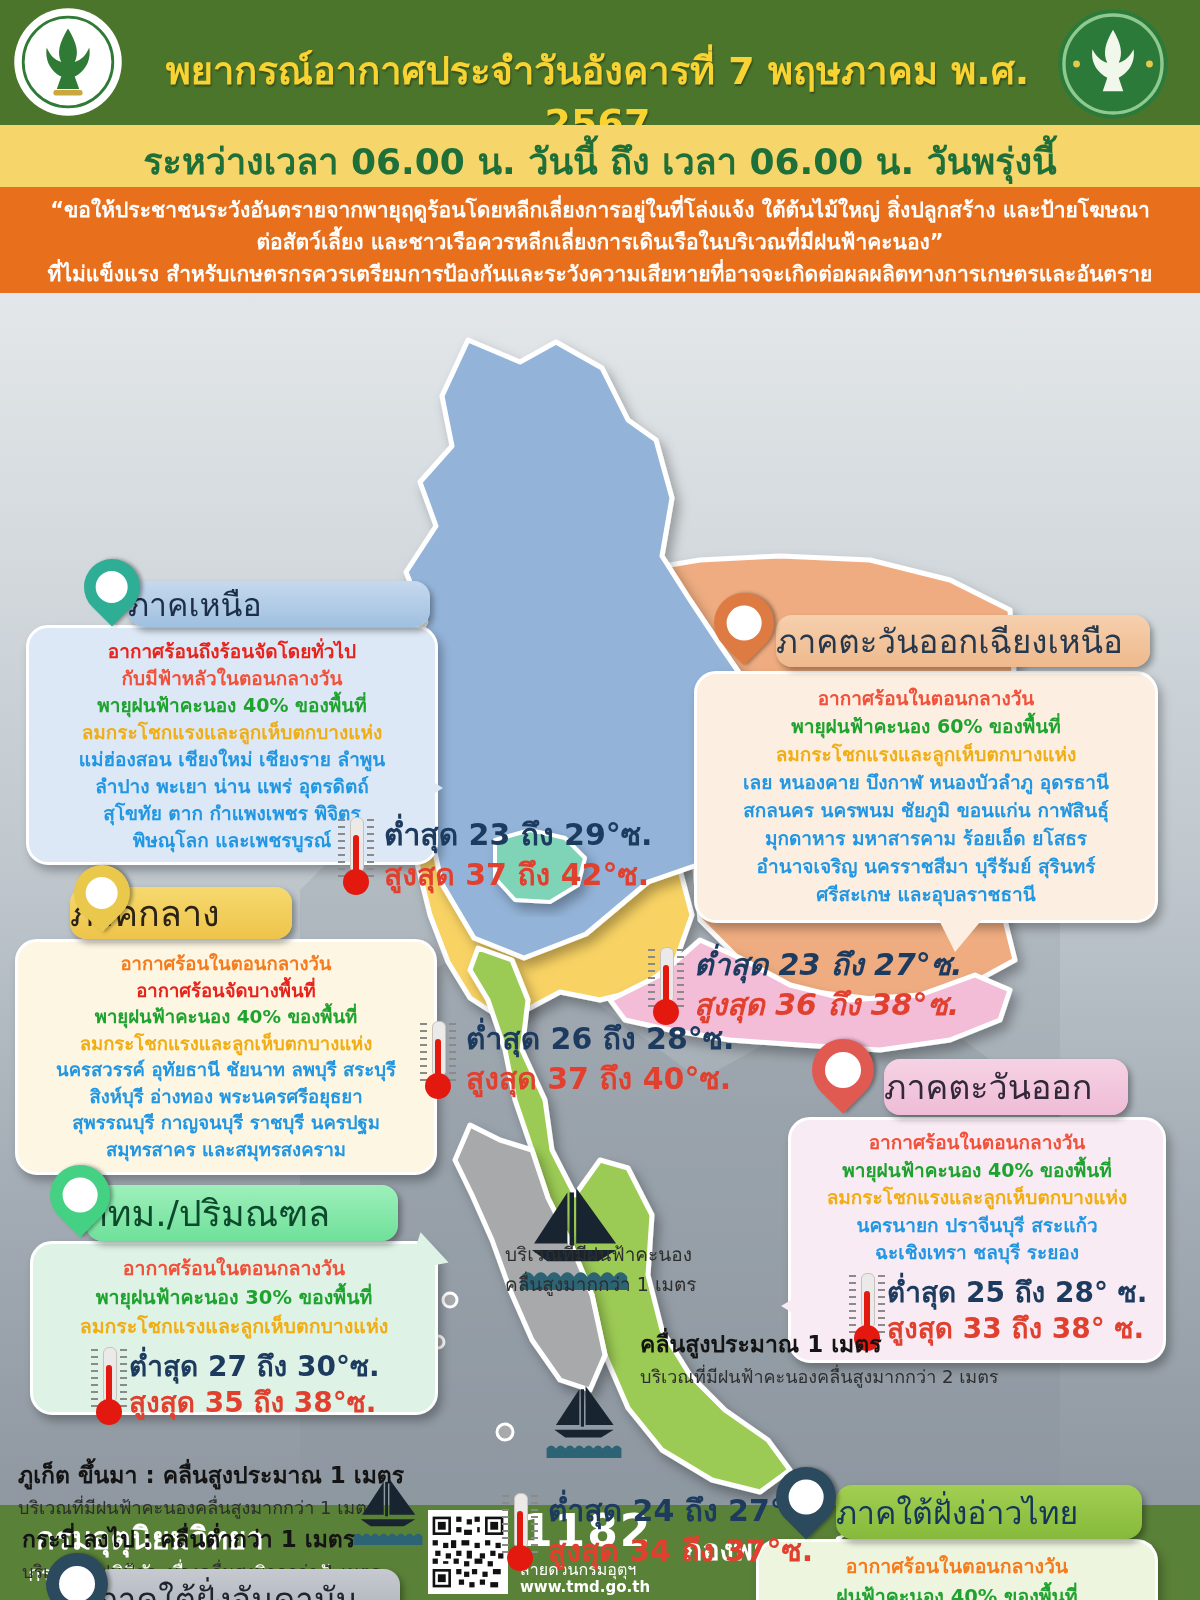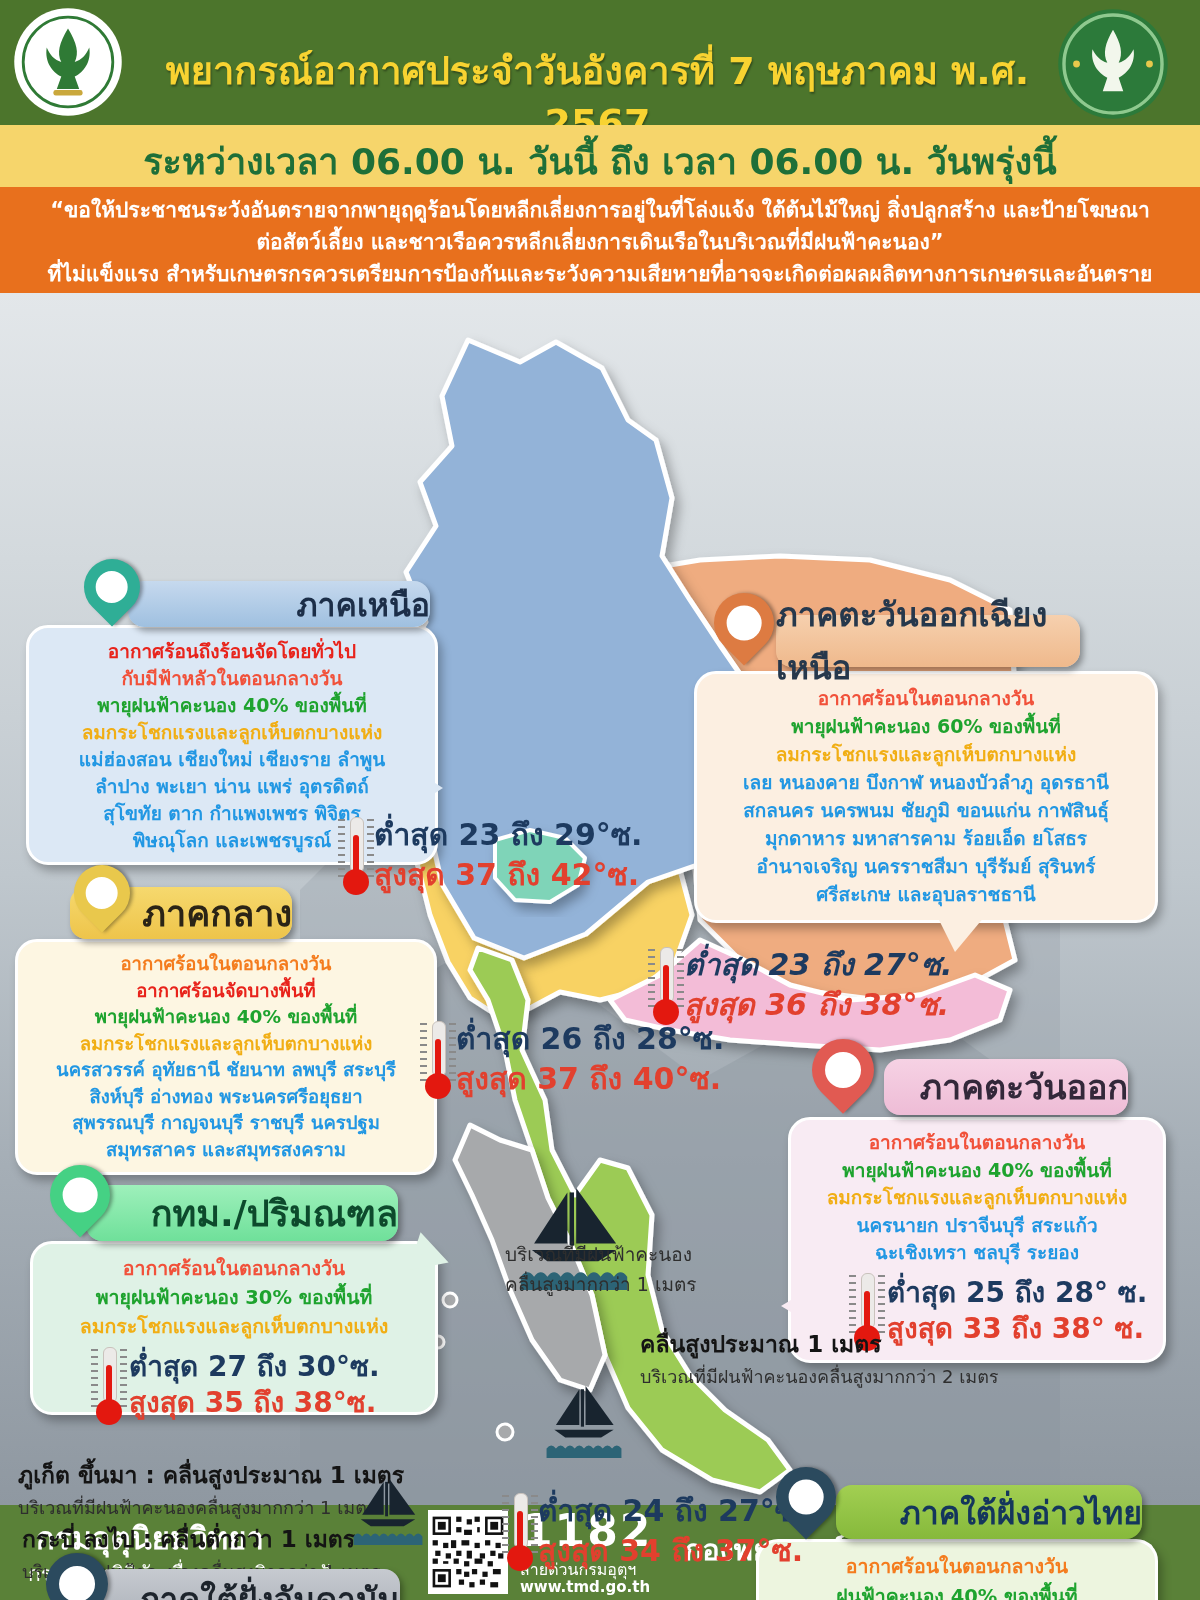--- a/index.html
+++ b/index.html
@@ -30,40 +30,40 @@
   
   .bubble{position:absolute;z-index:3;border-radius:22px;border:3px solid #fff;
     box-shadow:4px 6px 10px rgba(0,0,0,.28);}
   .bubble::after{content:'';position:absolute;width:0;height:0;}
   .lines{position:absolute;left:6px;right:6px;top:6px;text-align:center;font-weight:bold;}
   .ln{white-space:nowrap;}
   .c-red{color:#e8231b}.c-red2{color:#f1513a}.c-orange{color:#f47c1e}
   .c-green{color:#1ea32e}.c-yellow{color:#f1ae14}.c-blue{color:#2197e3}
 
   .pill{position:absolute;z-index:4;border-radius:16px;display:flex;align-items:center;
-    justify-content:flex-end;box-shadow:3px 4px 6px rgba(0,0,0,.35);font-weight:bold;}
+    justify-content:flex-start;box-shadow:3px 4px 6px rgba(0,0,0,.35);font-weight:normal;}
   .pin{position:absolute;z-index:5;border-radius:50% 50% 50% 0;transform:rotate(-45deg);
     box-shadow:2px 2px 4px rgba(0,0,0,.35);}
   .pin::after{content:'';position:absolute;left:50%;top:50%;transform:translate(-50%,-50%);
     width:58%;height:58%;background:#fff;border-radius:50%;}
 
   
   .b-north{left:26px;top:332px;width:406px;height:234px;background:#dce8f5;}
   .b-north::after{right:-28px;top:140px;border:20px solid transparent;border-left:32px solid #dce8f5;}
   .b-north .lines{top:10px;font-size:19px;line-height:27px;}
   .p-north{left:128px;top:288px;width:302px;height:46px;
     background:linear-gradient(#c6d9ee,#9fc0e0);color:#1c2e48;font-size:32px;}
   .pin-north{left:84px;top:266px;width:56px;height:56px;background:#2fae96;}
 
   
   .b-ne{left:694px;top:378px;width:458px;height:246px;background:#fcefe1;}
   .b-ne::after{left:240px;bottom:-32px;border-left:18px solid transparent;
     border-right:30px solid transparent;border-top:36px solid #fcefe1;}
   .b-ne .lines{top:10px;font-size:19px;line-height:28px;}
-  .p-ne{left:776px;top:322px;width:304px;height:52px;
+  .p-ne{left:776px;top:322px;width:374px;height:52px;
     background:linear-gradient(#f6d0ae,#efb98c);color:#26384c;font-size:33px;}
   .pin-ne{left:714px;top:300px;width:60px;height:60px;background:#dd7b42;}
 
   
   .b-central{left:15px;top:646px;width:416px;height:230px;background:#fdf6e2;}
   .b-central::after{right:-26px;top:96px;border:18px solid transparent;border-left:30px solid #fdf6e2;}
   .b-central .lines{top:9px;font-size:18.5px;line-height:26.5px;}
   .p-central{left:70px;top:594px;width:222px;height:52px;
     background:linear-gradient(#f6d96e,#eec44a);color:#2b2416;font-size:36px;}
   .pin-central{left:74px;top:572px;width:56px;height:56px;background:#e9c84c;}
@@ -90,21 +90,21 @@
   .b-gulf::after{left:-28px;top:84px;border:18px solid transparent;border-right:30px solid #edf5df;}
   .b-gulf .lines{top:10px;font-size:19.5px;line-height:30px;}
   .p-gulf{left:836px;top:1192px;width:306px;height:54px;
     background:linear-gradient(#a2cf52,#86b93b);color:#14365c;font-size:32px;}
   .pin-gulf{left:776px;top:1174px;width:60px;height:60px;background:#2b4a5e;}
   .p-andaman{left:96px;top:1276px;width:304px;height:60px;
     background:linear-gradient(#c6cad0,#a9aeb6);color:#1d242c;font-size:33px;}
   .pin-andaman{left:46px;top:1260px;width:62px;height:62px;background:#2b4a5e;}
 
   
-  .temp{position:absolute;z-index:4;display:flex;align-items:center;}
+  .temp{position:absolute;z-index:4;display:flex;align-items:center;gap:10px;}
   .thermo{position:relative;width:36px;height:80px;flex:0 0 auto;}
   .thermo .stem{position:absolute;left:12px;top:2px;width:12px;height:54px;border-radius:6px;
     background:#eceae8;border:1px solid #c9c2bc;}
   .thermo .merc{position:absolute;left:15px;top:20px;width:6px;height:42px;background:#e3180f;border-radius:3px;}
   .thermo .bulb{position:absolute;left:5px;bottom:0;width:26px;height:26px;border-radius:50%;background:#e3180f;}
   .thermo .tl,.thermo .tr{position:absolute;top:4px;width:7px;height:58px;
     background-image:repeating-linear-gradient(#8a8a8a 0 2px,transparent 2px 7px);}
   .thermo .tl{left:0}.thermo .tr{right:0}
   .t-low{color:#1d3a5f;font-weight:bold;}
   .t-high{color:#e2402e;font-weight:bold;}

